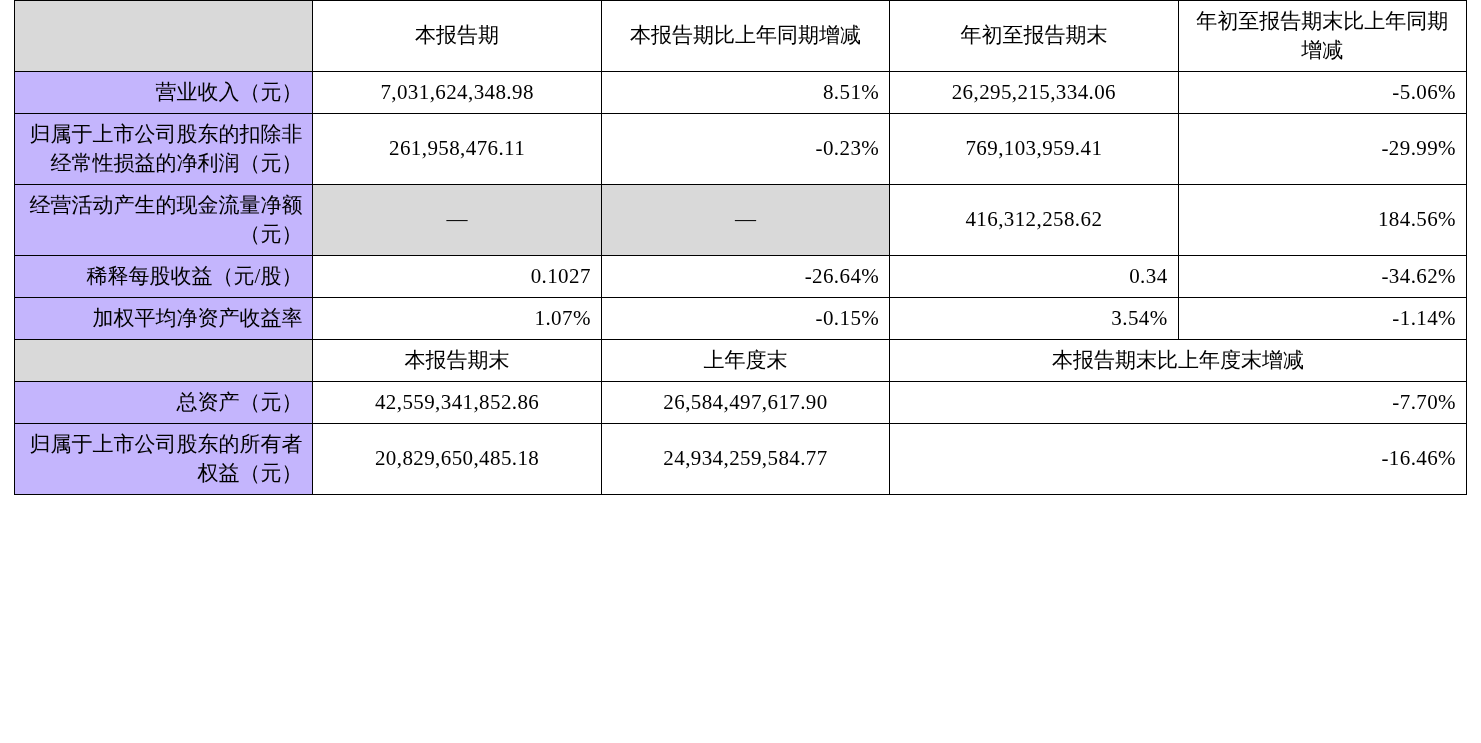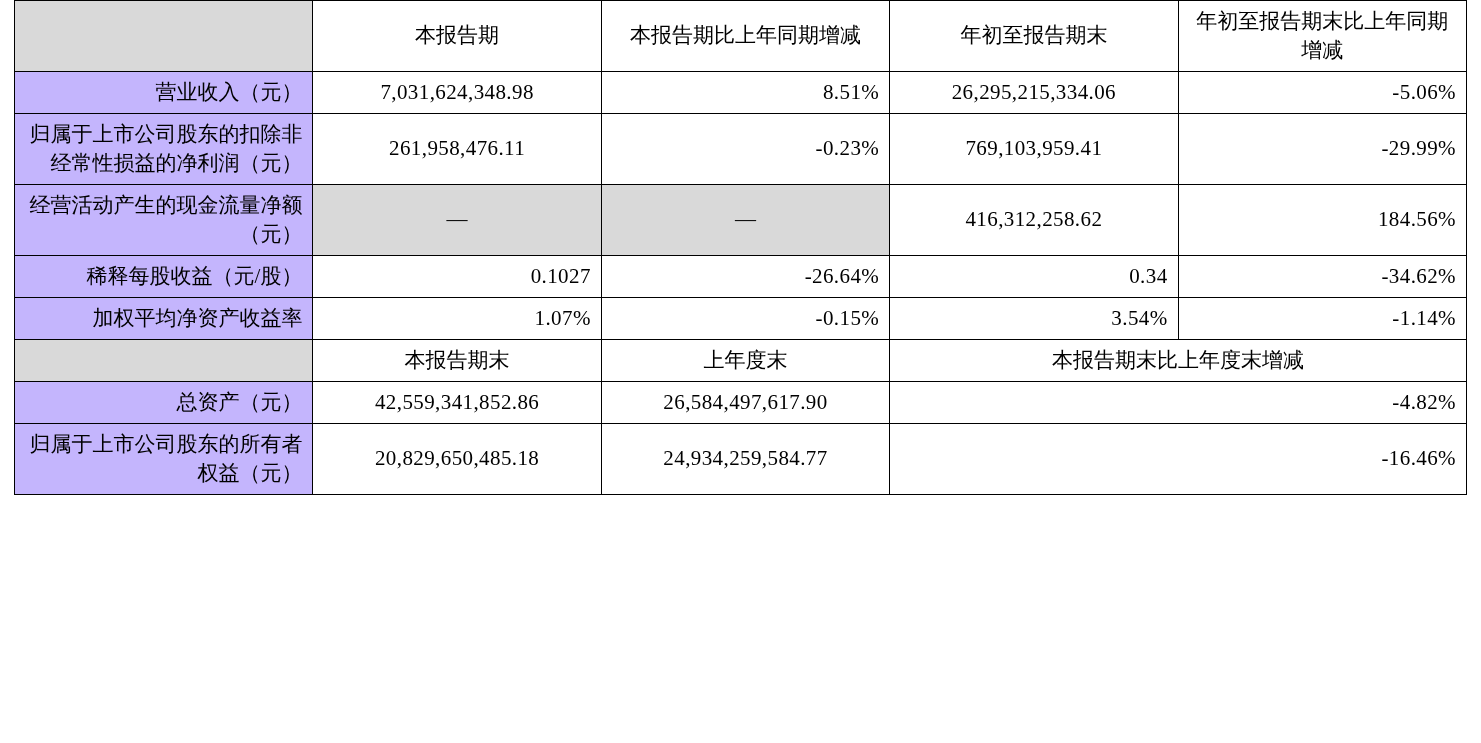--- a/index.html
+++ b/index.html
@@ -136,21 +136,21 @@
         <td class="blank"></td>
         <td class="hdr">本报告期末</td>
         <td class="hdr">上年度末</td>
         <td class="hdr" colspan="2">本报告期末比上年度末增减</td>
       </tr>
 
       <tr>
         <td class="label">总资产（元）</td>
         <td class="num ctr">42,559,341,852.86</td>
         <td class="num ctr">26,584,497,617.90</td>
-        <td class="num" colspan="2">-4.82%</td>
+        <td class="num" colspan="2">-7.70%</td>
       </tr>
 
       <tr>
         <td class="label">归属于上市公司股东的所有者权益（元）</td>
         <td class="num ctr">20,829,650,485.18</td>
         <td class="num ctr">24,934,259,584.77</td>
         <td class="num" colspan="2">-16.46%</td>
       </tr>
     </tbody>
   </table>

